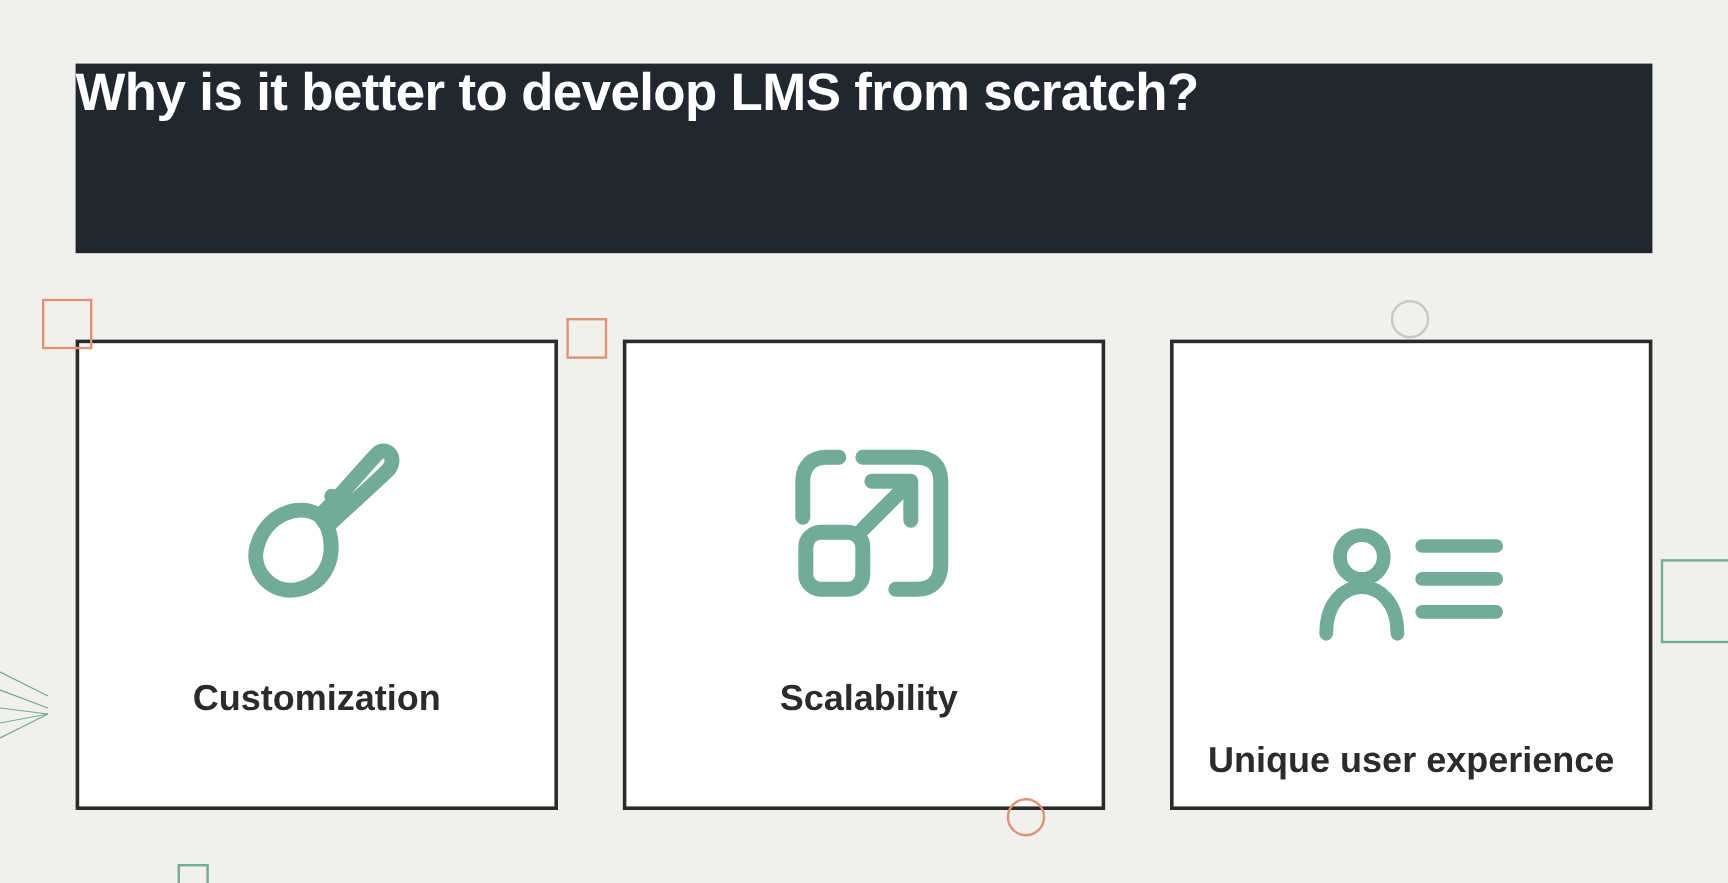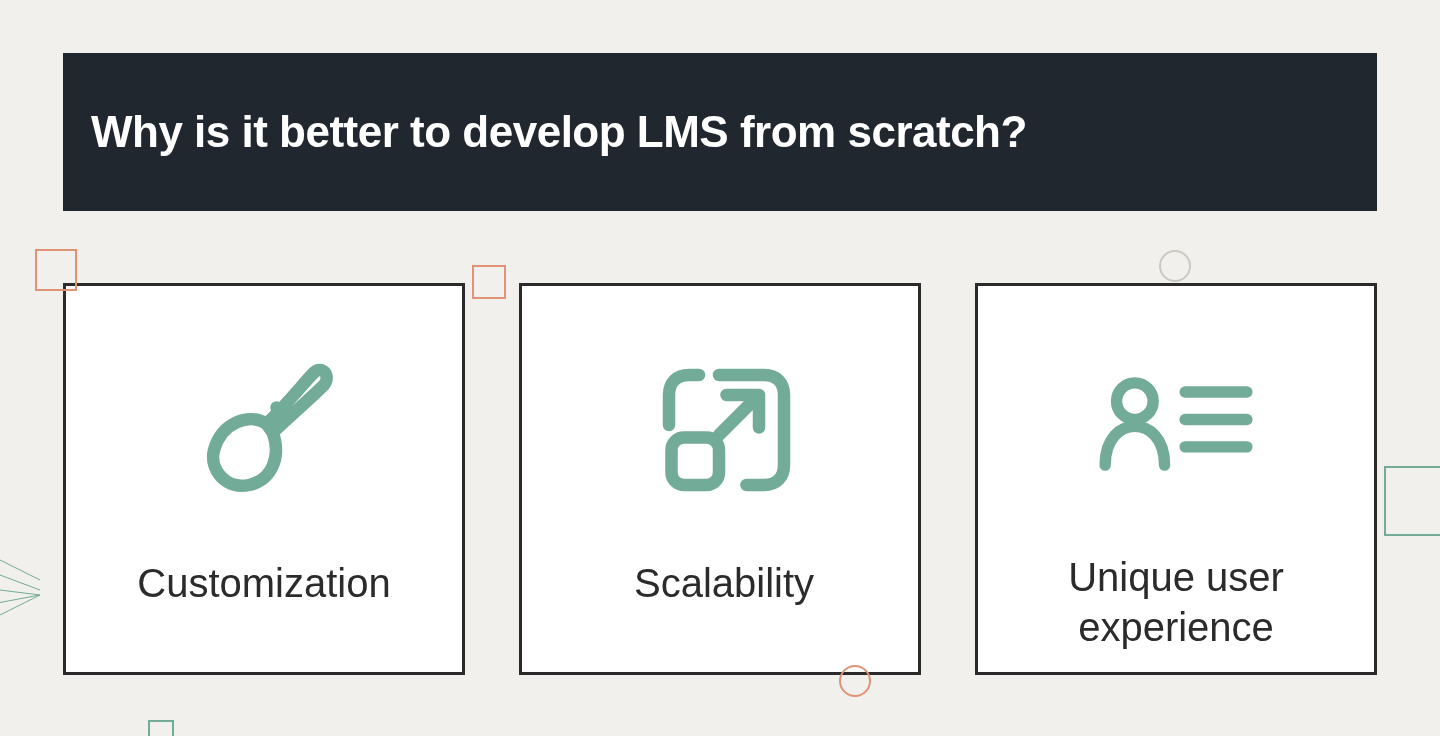--- a/index.html
+++ b/index.html
@@ -12,22 +12,21 @@
   }
 
   .title-bar {
     position: absolute;
     left: 63px;
     top: 53px;
     width: 1314px;
     height: 158px;
     background: #20272f;
     display: flex;
-    align-items: center;
-    padding-left: 28px;
+    align-items: flex-start;
   }
   .title-bar h1 {
     color: #ffffff;
     font-size: 44px;
     font-weight: 700;
     letter-spacing: -0.5px;
   }
 
   
   .card {
@@ -44,22 +43,22 @@
   }
   .card .icon-wrap {
     width: 160px;
     height: 160px;
     display: flex;
     align-items: center;
     justify-content: center;
     margin-bottom: 48px;
   }
   .card .label {
-    font-size: 40px;
-    font-weight: 400;
+    font-size: 30px;
+    font-weight: 700;
     color: #2b2b2b;
     text-align: center;
     line-height: 1.25;
   }
 
   #card-0 { left: 63px;  top: 283px; }
   #card-1 { left: 519px; top: 283px; padding-left: 28px; }
   #card-2 { left: 975px; top: 283px; justify-content: flex-end; }
 
   

